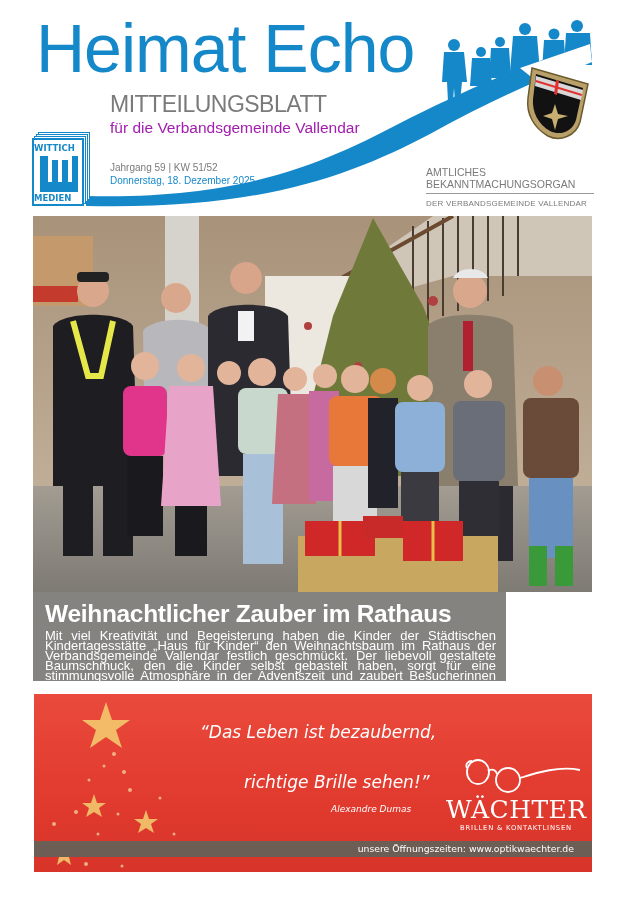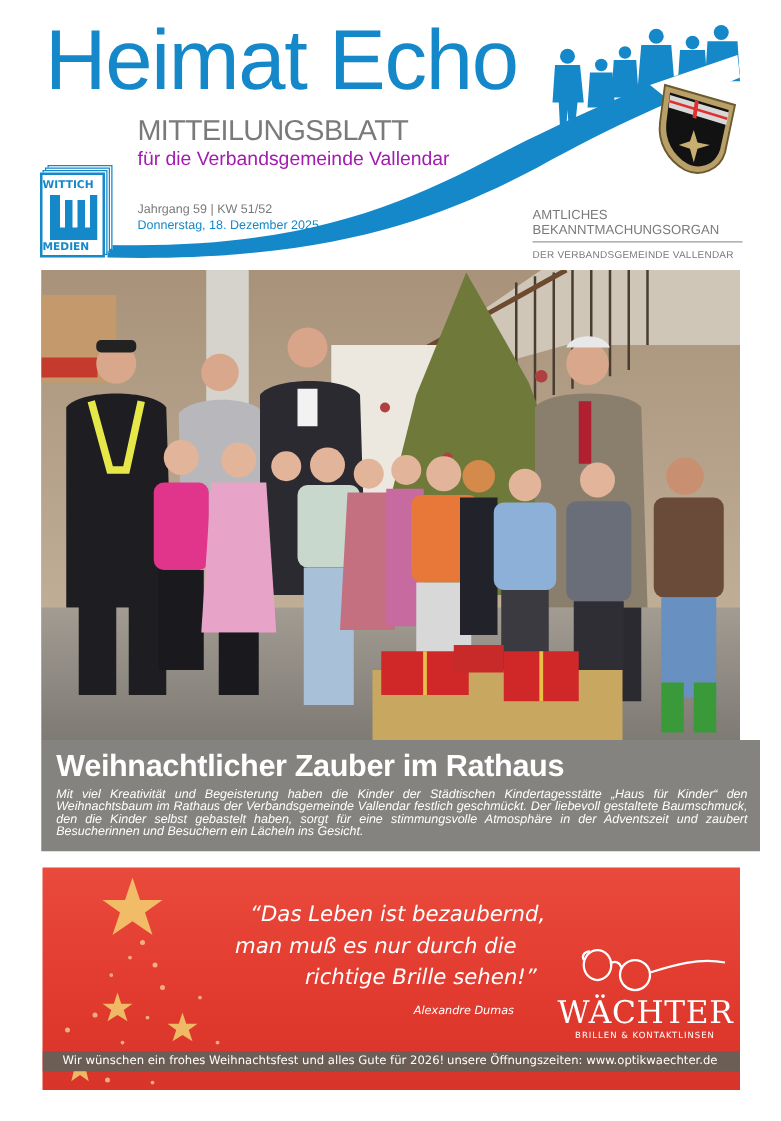--- a/index.html
+++ b/index.html
@@ -60,29 +60,29 @@
 
   
   .photo {
     position: absolute; left: 33px; top: 216px; width: 559px; height: 376px;
     overflow: hidden; background: #b8a48c;
   }
   .photo svg { display: block; }
 
   
   .caption {
-    position: absolute; left: 33px; top: 592px; width: 575px; height: 89px;
+    position: absolute; left: 33px; top: 592px; width: 473px; height: 89px;
     background: #858380; color: #ffffff; padding: 8px 10px 0 12px;
   }
   .caption h1 {
     font-size: 24.5px; line-height: 28px; font-weight: bold; letter-spacing: -0.3px;
     margin-bottom: 3px;
   }
   .caption p {
-    font-size: 10px; line-height: 10px; font-style: italic; text-align: justify;
+    font-size: 13px; line-height: 10px; text-align: justify;
   }
 
   
   .ad {
     position: absolute; left: 34px; top: 694px; width: 558px; height: 178px;
     background: linear-gradient(180deg, #e94a3c 0%, #e23b2f 55%, #d8342a 100%);
     overflow: hidden;
   }
   .ad .tree { position: absolute; left: 0; top: 0; width: 160px; height: 178px; }
   .quote {
@@ -313,34 +313,32 @@
       <circle cx="64" cy="140" r="1.5"></circle>
         <circle cx="100" cy="150" r="2"></circle>
         <circle cx="140" cy="140" r="1.5"></circle>
       <circle cx="8" cy="150" r="2"></circle>
         <circle cx="52" cy="170" r="2"></circle>
         <circle cx="88" cy="172" r="1.5"></circle>
     </g>
   </svg>
 
   <div class="quote q1">“Das Leben ist bezaubernd,</div>
-  <div class="quote q2">man muß es nur durch die</div>
   <div class="quote q3">richtige Brille sehen!”</div>
   <div class="quote-author">Alexandre Dumas</div>
 
 
   <svg class="glasses" viewBox="0 0 120 36">
     <g fill="none" stroke="#ffffff" stroke-width="1.8">
       <ellipse cx="14" cy="14" rx="11" ry="12"></ellipse>
       <ellipse cx="44" cy="22" rx="12" ry="12"></ellipse>
       <path d="M24,13 C28,10 32,12 33,16"></path>
       <path d="M56,20 C75,14 95,8 116,12"></path>
       <path d="M3,10 C1,6 4,3 8,3"></path>
     </g>
   </svg>
   <div class="brand">WÄCHTER</div>
   <div class="brand-sub">BRILLEN &amp; KONTAKTLINSEN</div>
 
   <div class="ad-bar">
-    <span class="left">Wir wünschen ein frohes Weihnachtsfest und alles Gute für 2026!</span>
     <span class="right">unsere Öffnungszeiten: www.optikwaechter.de</span>
   </div>
 </div>
 
 </body></html>

